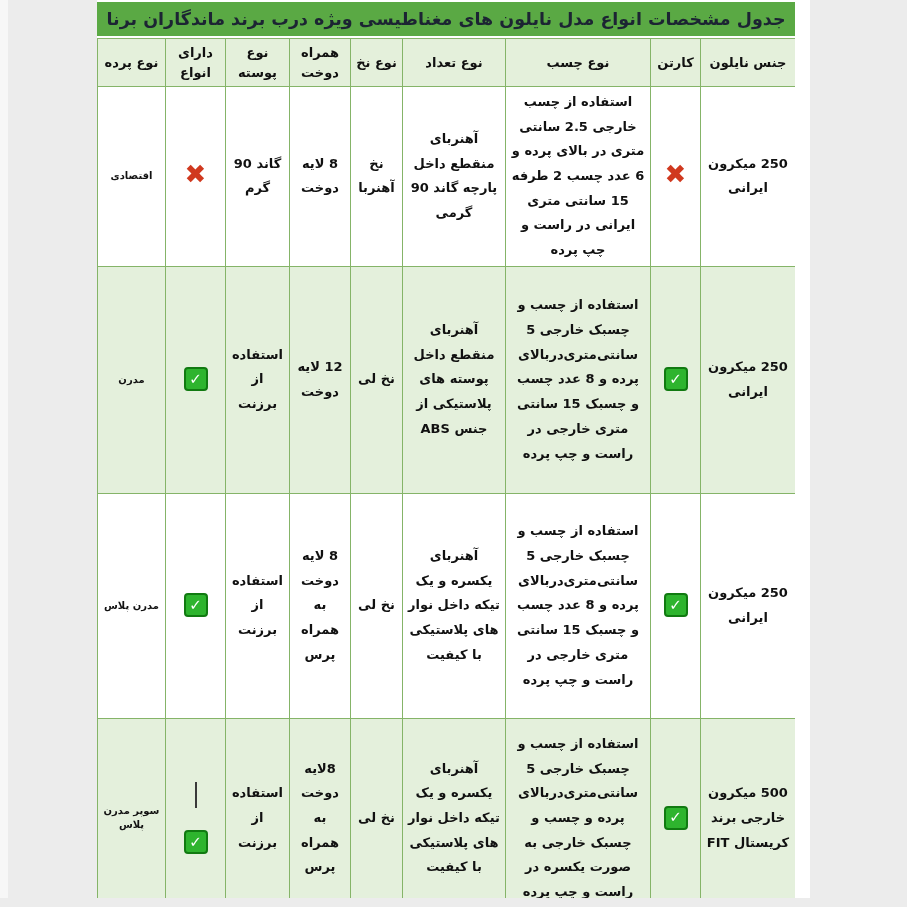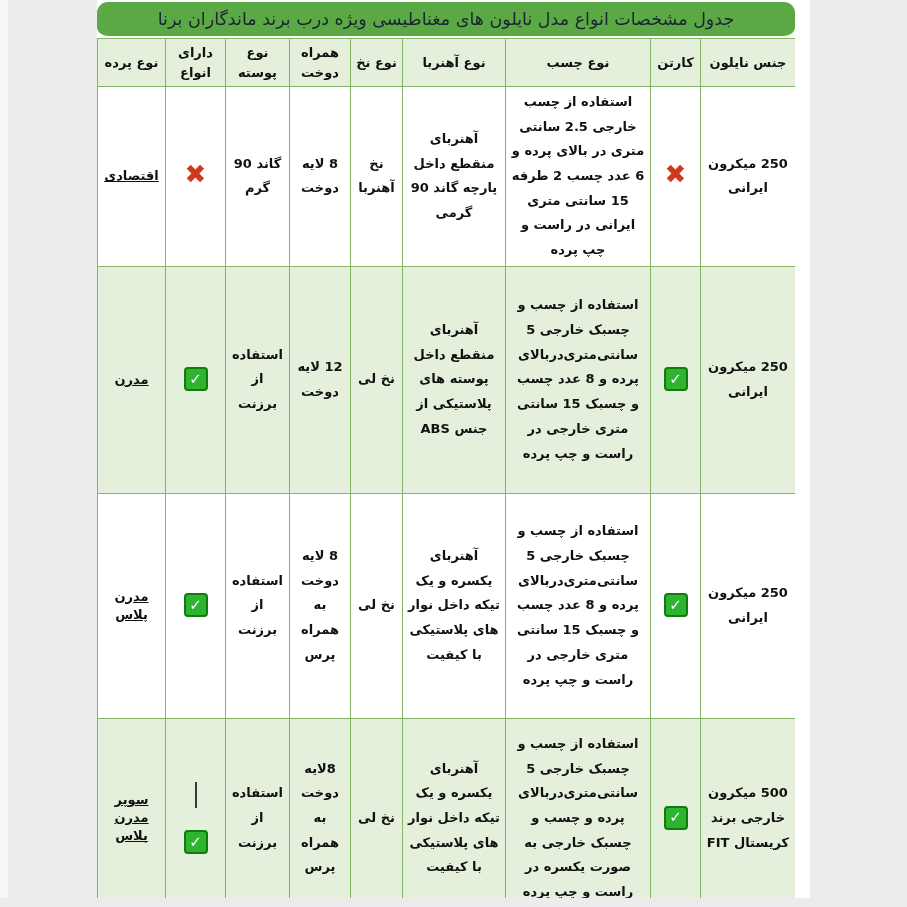--- a/index.html
+++ b/index.html
@@ -20,25 +20,24 @@
   .table-wrap{
     position:absolute; left:97px; top:0; width:698px; height:898px;
     overflow:hidden; background:#ffffff;
   }
   .title-bar{
     margin-top:2px;
     height:36px;
     background:#5aa944;
     color:#1c2433;
     font-size:17.5px;
-    font-weight:normal;
+    font-weight:bold;
     display:flex; align-items:center; justify-content:center;
     direction:rtl;
     border-bottom:2px solid #ffffff;
-    border-radius:11px;
   }
   table.spec{
     width:698px;
     table-layout:fixed;
     border-collapse:collapse;
     direction:rtl;
   }
   table.spec td, table.spec th{
     border:1px solid #85b468;
     text-align:center;
@@ -54,21 +53,21 @@
     font-size:13px;
     line-height:1.5;
   }
   tbody td{
     font-size:13px;
     line-height:1.9;
     background:#ffffff;
     margin-top:34px;
   }
   tr.row-green td{ background:#e4f0dc; }
-  td.curtain-cell{ font-size:13px; line-height:1.4;text-decoration:underline; }
+  td.curtain-cell{ font-size:10px; line-height:1.4; }
   .mark-cross{
     color:#d0391f;
     font-size:26px;
     font-weight:bold;
     line-height:1;
     display:inline-block;
   }
   .mark-check{
     display:inline-flex;
     width:24px; height:24px;
@@ -109,21 +108,21 @@
         <col style="width:61px">
       <col style="width:64px">
         <col style="width:60px">
         <col style="width:68px">
     </colgroup>
     <thead>
       <tr>
         <th>جنس نایلون</th>
         <th>کارتن</th>
         <th>نوع چسب</th>
-        <th>نوع آهنربا</th>
+        <th>نوع تعداد</th>
         <th>نوع نخ</th>
         <th>همراه دوخت</th>
         <th>نوع پوسته</th>
         <th>دارای انواع</th>
         <th>نوع پرده</th>
       </tr>
     </thead>
     <tbody>
 
       <tr style="height:179px">

